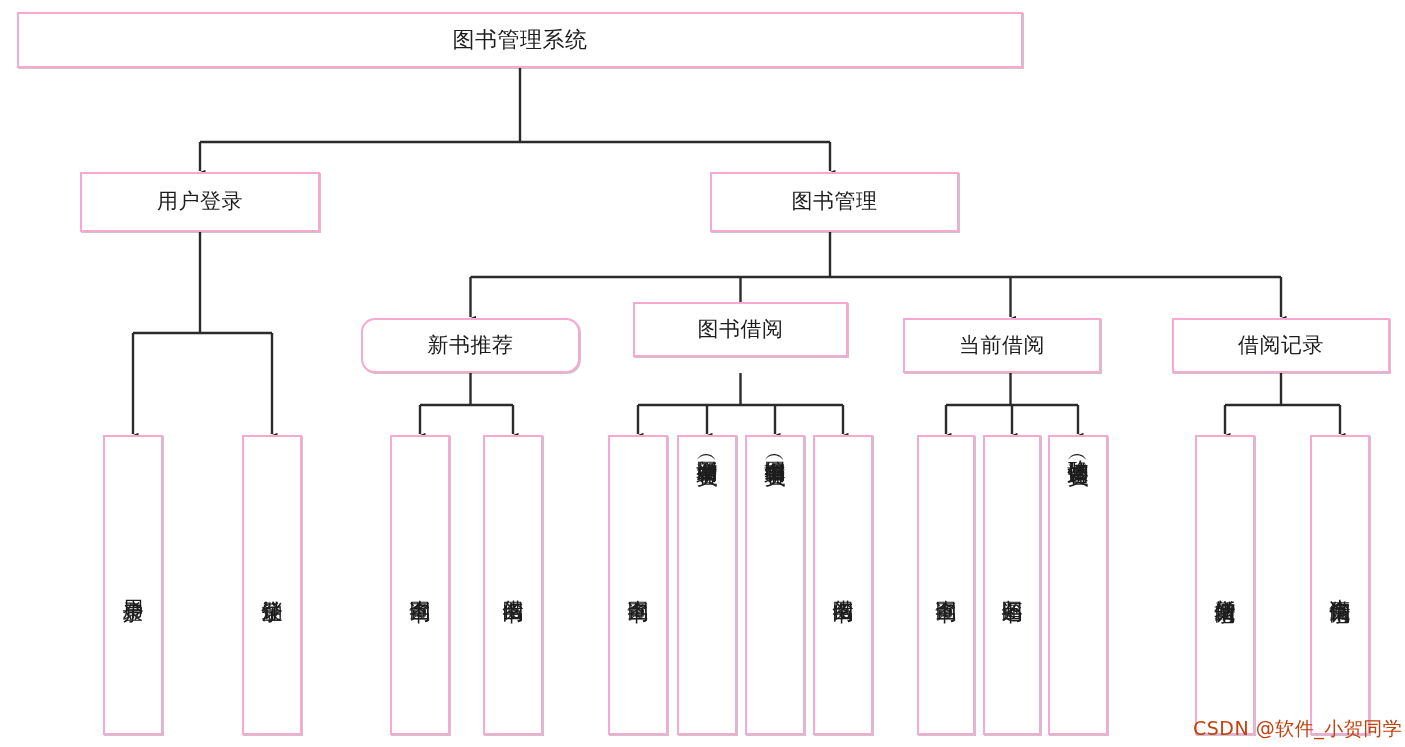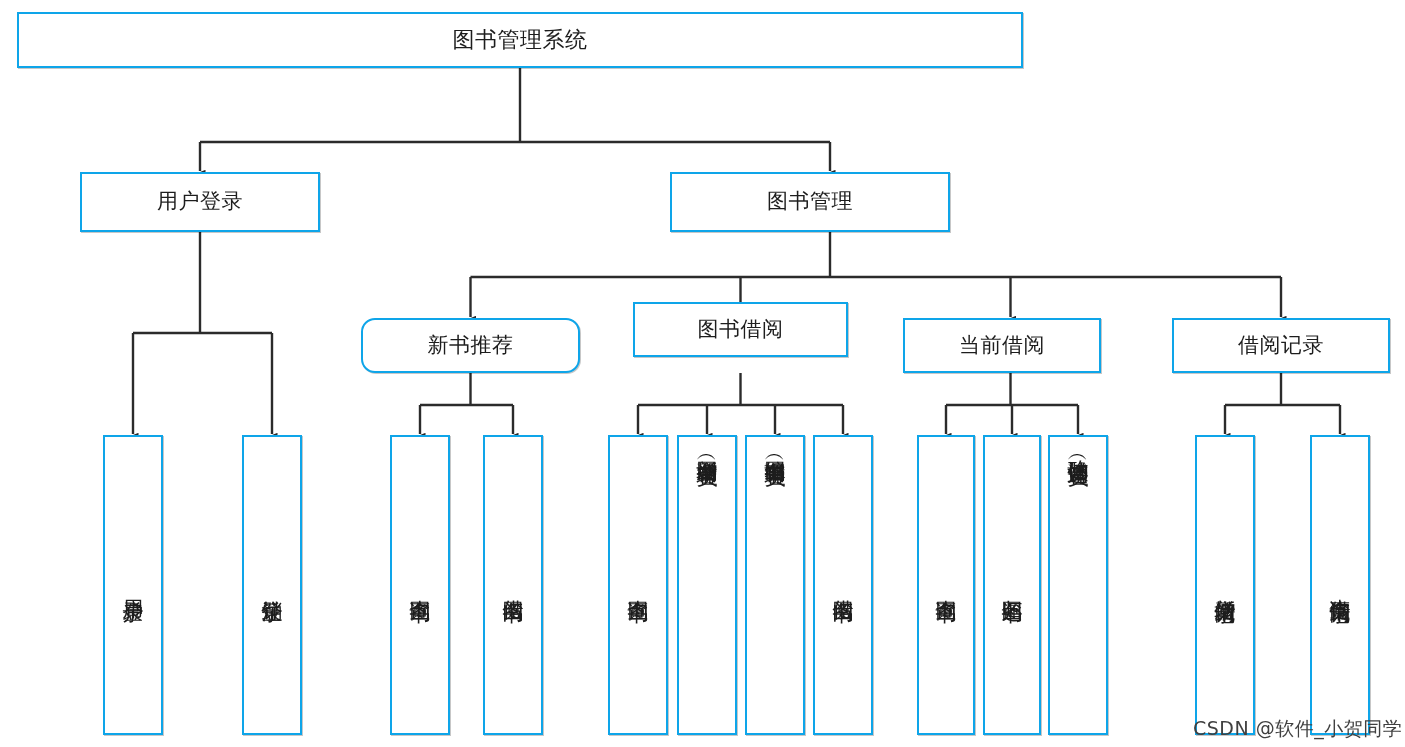--- a/index.html
+++ b/index.html
@@ -22,21 +22,21 @@
     position: absolute;
     left: 0;
     top: 0;
     width: 1405px;
     height: 747px;
     pointer-events: none;
   }
   .node {
     position: absolute;
     box-sizing: border-box;
-    border: 2px solid #0ea5e9;
+    border: 2px solid #f9a8d4;
     background: #ffffff;
     display: flex;
     align-items: center;
     justify-content: center;
     color: #1d1d1d;
     box-shadow: 1px 1px 0 rgba(0,0,0,0.22);
   }
   .node .label {
     display: block;
     text-align: center;
@@ -64,21 +64,21 @@
     letter-spacing: 1px;
     white-space: nowrap;
   }
   .node.vert.centered {
     align-items: center;
     padding-top: 0;
   }
   .watermark {
     position: absolute;
     font-size: 19px;
-    color: #404040;
+    color: #c2410c;
     white-space: nowrap;
     letter-spacing: 0.5px;
   }
 </style>
 </head>
 <body>
 
 <div id="canvas">
 
   <svg id="edges" viewBox="0 0 1405 747" xmlns="http://www.w3.org/2000/svg">
@@ -124,21 +124,21 @@
       </g>
   </svg>
 
   <div class="node root horiz" id="n-root" style="left: 17px; top: 12px; width: 1006px; height: 56px;">
     <span class="label">图书管理系统</span>
   </div>
 
   <div class="node horiz" id="n-user-login" style="left: 80px; top: 172px; width: 240px; height: 60px;">
     <span class="label">用户登录</span>
   </div>
-  <div class="node horiz" id="n-book-manage" style="left: 670px; top: 172px; width: 280px; height: 60px;">
+  <div class="node horiz" id="n-book-manage" style="left: 710px; top: 172px; width: 249px; height: 60px;">
     <span class="label">图书管理</span>
   </div>
 
   <div class="node horiz" id="n-new-book-rec" style="left: 361px; top: 318px; width: 219px; height: 55px; border-radius: 14px;">
     <span class="label">新书推荐</span>
   </div>
   <div class="node horiz" id="n-book-borrow" style="left: 633px; top: 302px; width: 215px; height: 55px;">
     <span class="label">图书借阅</span>
   </div>
   <div class="node horiz" id="n-current-borrow" style="left: 903px; top: 318px; width: 198px; height: 55px;">

